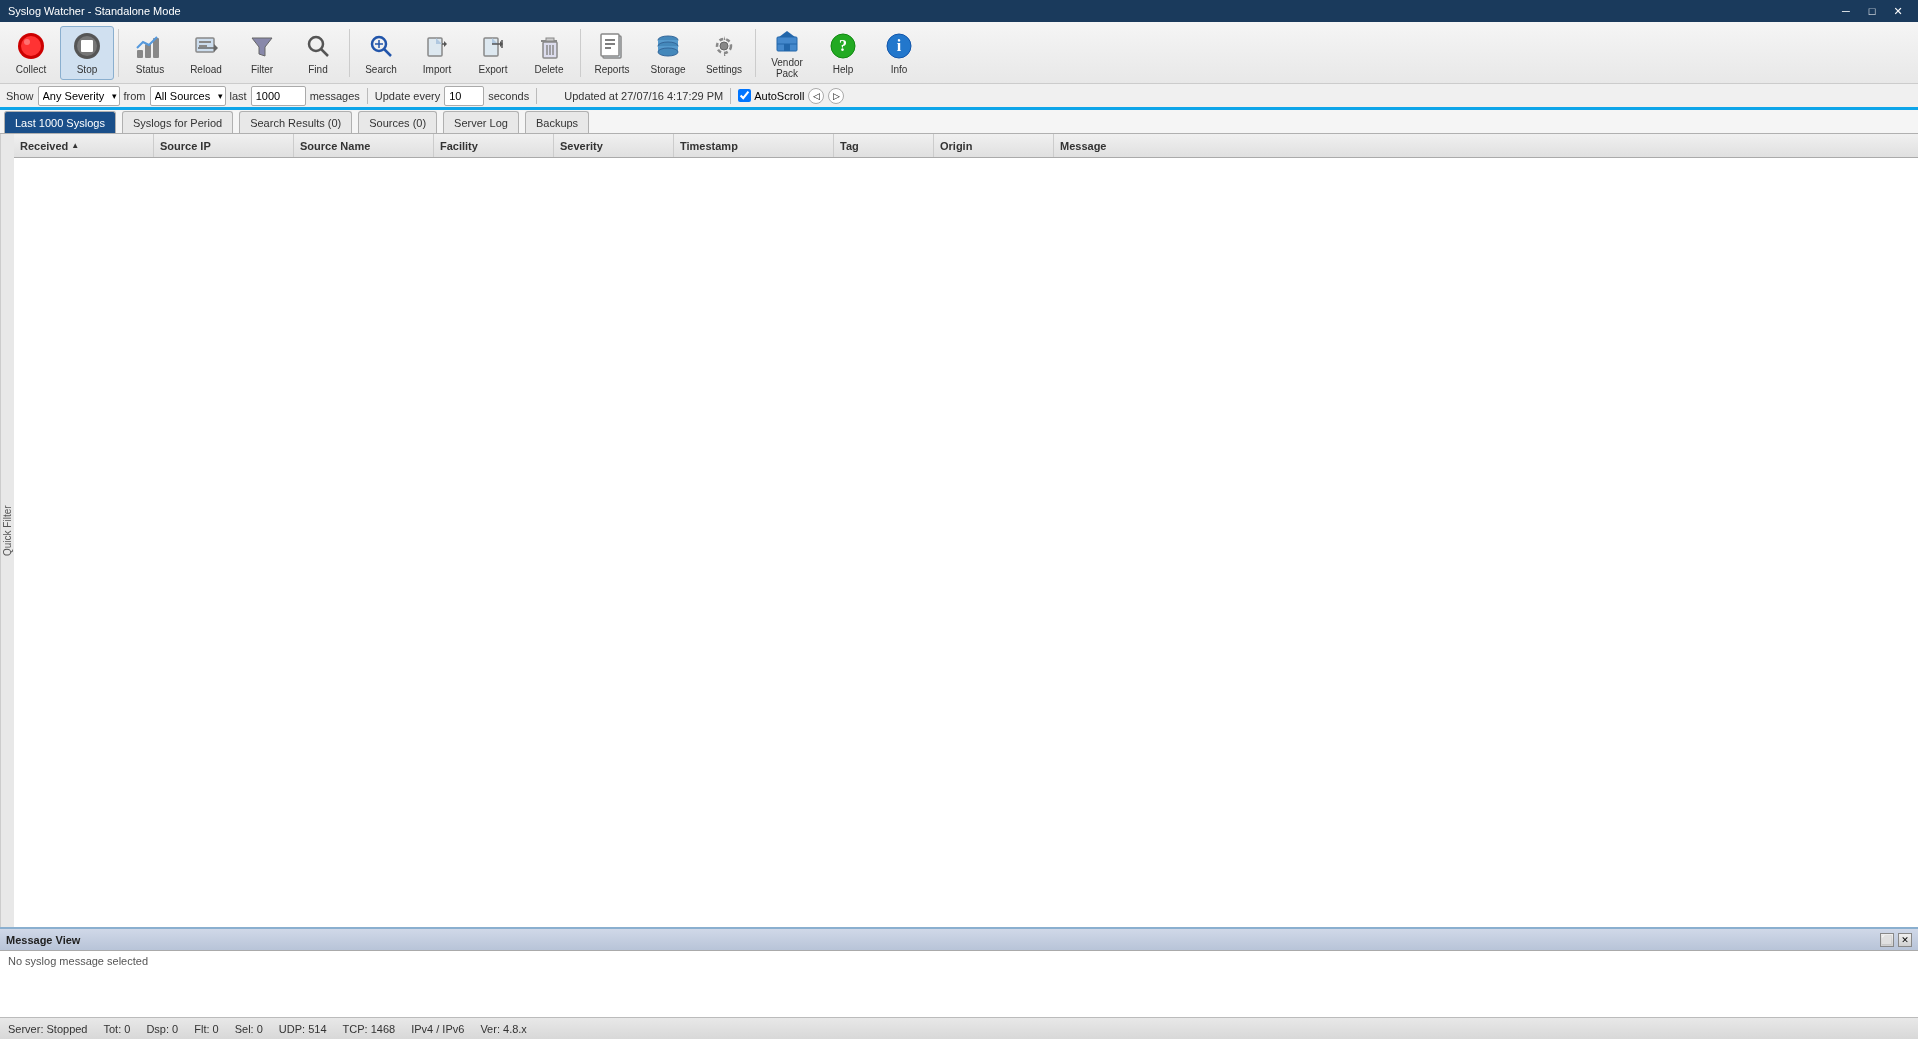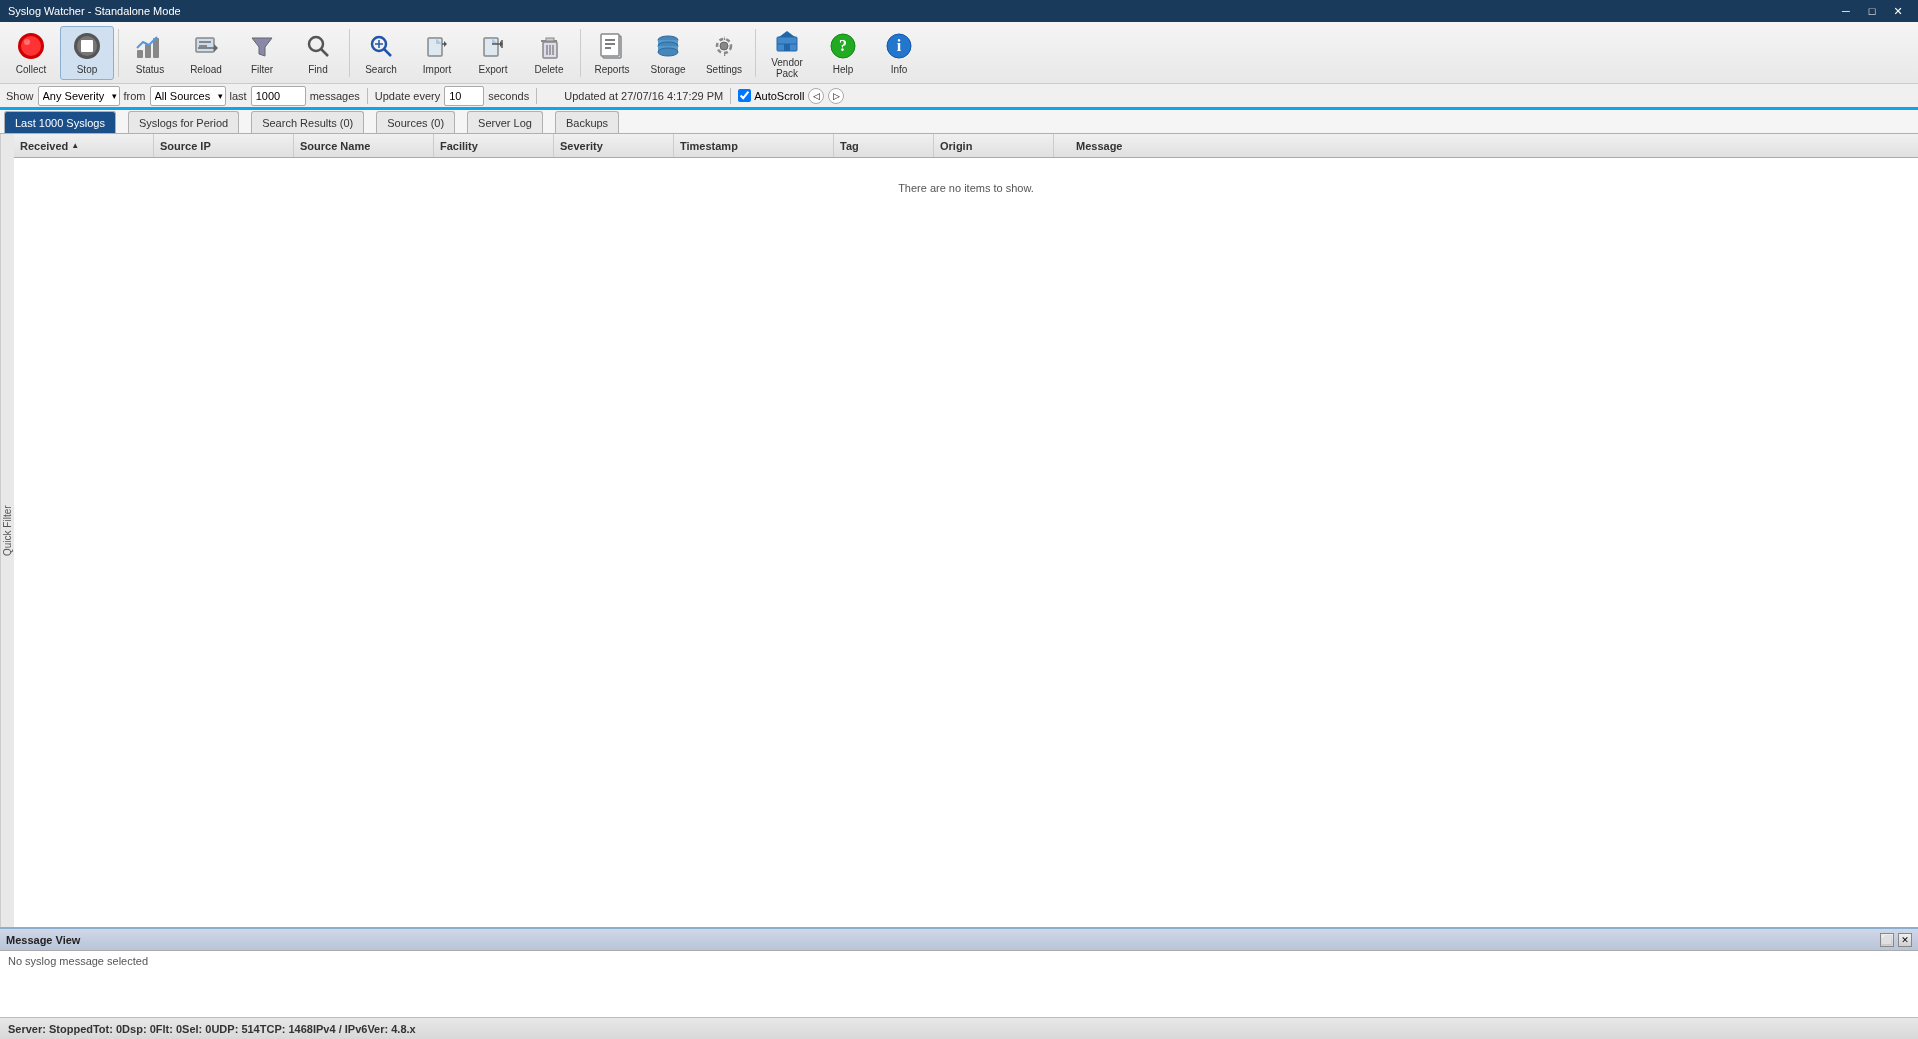--- a/index.html
+++ b/index.html
@@ -138,21 +138,21 @@
     }
     .tab {
       padding: 3px 10px;
       font-size: 11px;
       border: 1px solid #b0b0b0;
       border-bottom: none;
       border-radius: 3px 3px 0 0;
       cursor: pointer;
       background: #e8e8e8;
       color: #333;
-      margin-right: 12px;
+      margin-right: 6px;
       height: 22px;
       display: flex; align-items: center;
     }
     .tab.active {
       background: white;
       border-color: #b0b0b0;
       color: #000;
       font-weight: normal;
     }
     .tab.active { background: #1a4f8a; color: white; }
@@ -199,21 +199,21 @@
       font-weight: bold;
       color: #333;
       border-right: 1px solid #ccc;
       white-space: nowrap;
       overflow: hidden;
       display: flex;
       align-items: center;
       height: 100%;
       cursor: pointer;
     }
-    .col-header:last-child { border-right: none; flex: 1; margin-left: 16px; }
+    .col-header:last-child { border-right: none; flex: 1; }
     .col-sort-arrow { margin-left: 3px; font-size: 8px; }
 
     
     #no-items-msg {
       display: flex;
       align-items: center;
       justify-content: center;
       height: 60px;
       color: #555;
       font-size: 11px;
@@ -263,21 +263,21 @@
       border-top: 1px solid #bbb;
       height: 22px;
       display: flex;
       align-items: center;
       padding: 0 8px;
       font-size: 11px;
       color: #333;
       justify-content: space-between;
     }
     #status-left { flex: 1; }
-    #status-right { display: flex; gap: 0; align-items: center; font-weight: bold; }
+    #status-right { display: flex; gap: 16px; align-items: center; }
     .status-item { white-space: nowrap; }
 
     
     .col-received { width: 140px; }
     .col-source-ip { width: 140px; }
     .col-source-name { width: 140px; }
     .col-facility { width: 120px; }
     .col-severity { width: 120px; }
     .col-timestamp { width: 160px; }
     .col-tag { width: 100px; }
@@ -598,23 +598,20 @@
         <span>Tag</span>
       </div>
       <div class="col-header col-origin">
         <span>Origin</span>
       </div>
       <div class="col-header col-message">
         <span>Message</span>
       </div>
     </div>
 
-    <div id="no-items-msg">
-      <span>There are no items to show.</span>
-    </div>
   </div>
 </div>
 
 <div id="message-view">
   <div id="message-view-header">
     <span id="message-view-title">Message View</span>
     <div id="message-view-controls">
       <button class="mv-btn">⬜</button>
       <button class="mv-btn">✕</button>
     </div>

